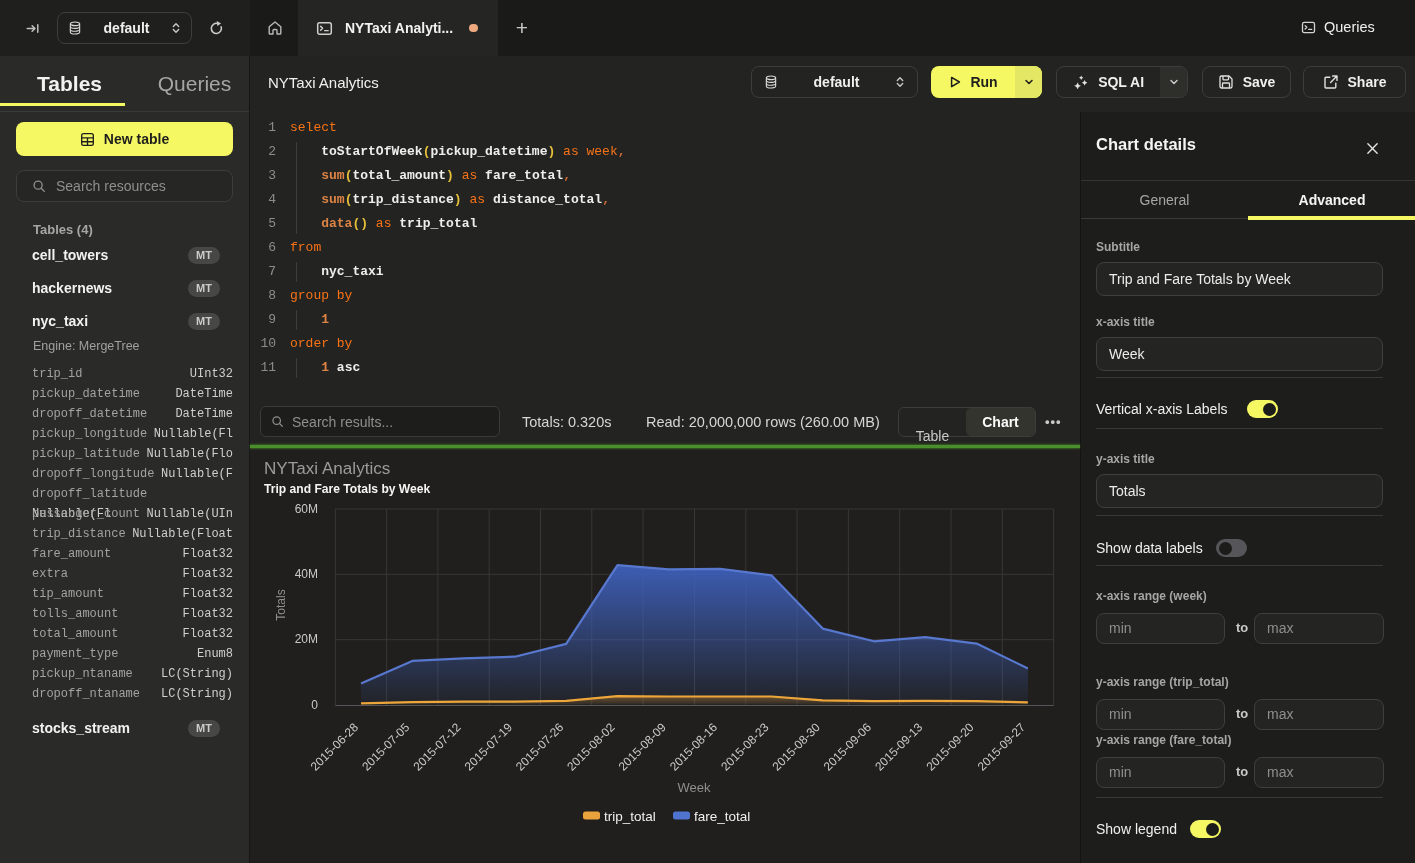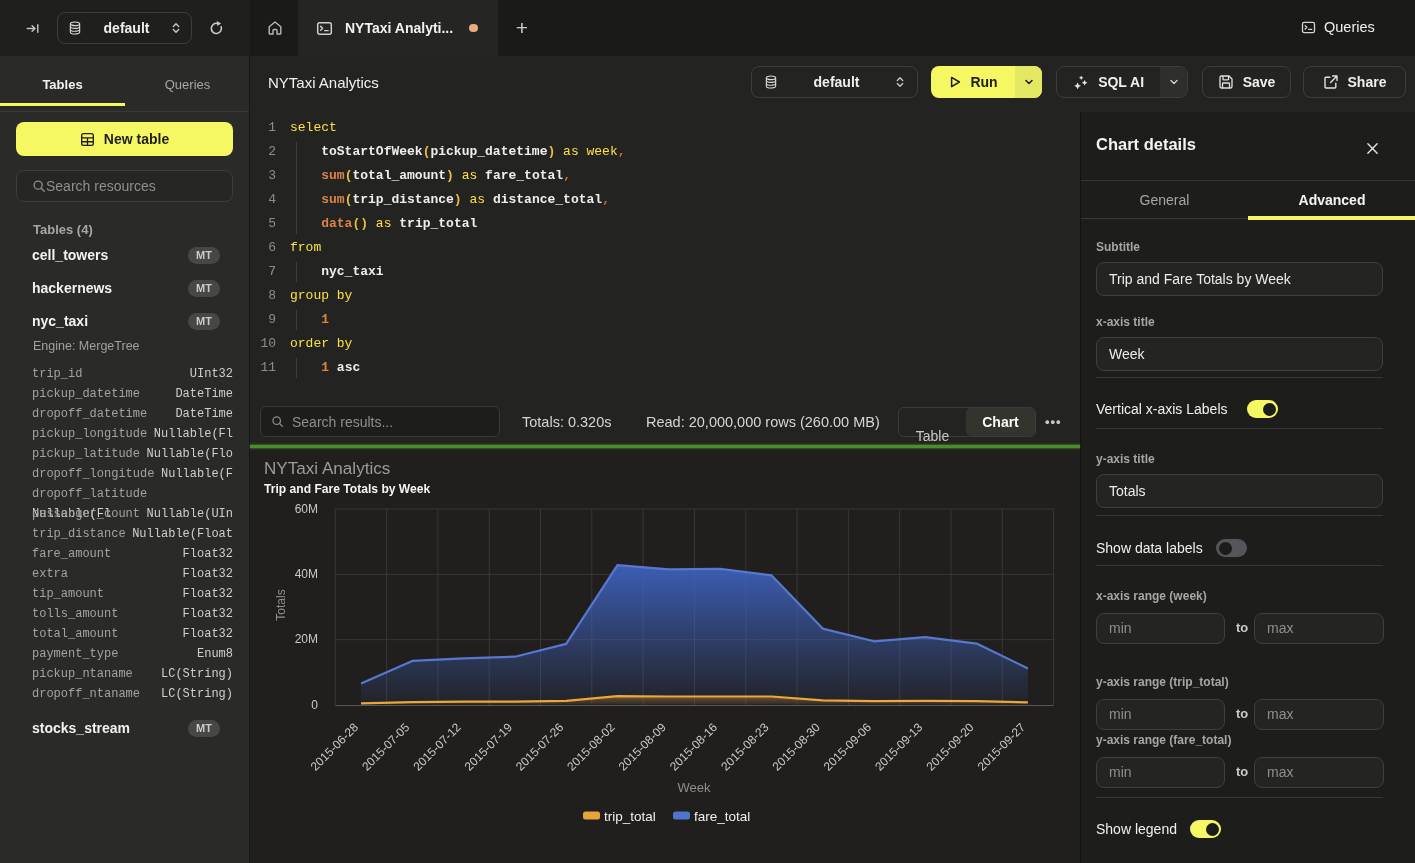--- a/index.html
+++ b/index.html
@@ -9,35 +9,35 @@
   
   #topbar { left:0; top:0; width:1415px; height:56px; background:#1f1f1d; }
   #tabstrip { left:250px; top:0; width:1165px; height:56px; background:#1a1a19; }
   #tab-active { left:298px; top:0; width:200px; height:56px; background:#252523; display:flex; align-items:center; }
   .icon { display:inline-block; vertical-align:middle; }
   #dbsel { left:57px; top:12px; width:135px; height:32px; border:1px solid #3d3d3b; border-radius:8px; display:flex; align-items:center; padding:0 10px; gap:8px; }
   #dbsel .txt { font-size:14px; font-weight:700; color:#efefef; flex:1; text-align:center;}
   
   #sidebar { left:0; top:56px; width:250px; height:807px; background:#2a2a28; border-right:1px solid #161616; }
   #sidetabs { position:absolute; left:0; top:0; width:100%; height:56px; border-bottom:1px solid #3a3a38; }
-  .sidetab { position:absolute; top:0; height:56px; width:125px; display:flex; align-items:center; justify-content:center; font-size:13px; }
+  .sidetab { position:absolute; top:0; height:56px; width:125px; display:flex; align-items:center; justify-content:center; font-size:21px;margin-left:7px; }
   #newtable { left:16px; top:66px; width:217px; height:34px; background:#f5f862; border-radius:8px; display:flex; align-items:center; justify-content:center; gap:9px; color:#1e1e1c; font-size:14px; font-weight:700; }
-  #sidesearch { left:16px; top:114px; width:217px; height:32px; border:1px solid #3d3d3b; border-radius:8px; background:#262624; display:flex; align-items:center; padding:0 15px; color:#8f8f8d; font-size:14px; }
+  #sidesearch { left:16px; top:114px; width:217px; height:32px; border:1px solid #3d3d3b; border-radius:8px; background:#262624; display:flex; align-items:center; padding:0 15px; gap:10px; color:#8f8f8d; font-size:14px; }
   .tbl-row { position:absolute; left:32px; width:188px; height:16px; display:flex; align-items:center; justify-content:space-between; font-size:14px; font-weight:700; color:#f2f2f0; }
   .badge { background:#474745; color:#cbcbc9; font-size:11px; font-weight:700; border-radius:9px; padding:2px 8px; line-height:13px;}
   .col-row { position:absolute; left:32px; width:201px; display:flex; justify-content:space-between; font-family:"Liberation Mono", monospace; font-size:12px; line-height:20px; }
   .col-row .n { color:#a3a3a1; } .col-row .t { color:#cfcfcd; }
   
   #mainhdr { left:250px; top:56px; width:1165px; height:56px; background:#232321; }
   .btn { position:absolute; top:10px; height:32px; border-radius:8px; display:flex; align-items:center; font-size:14px; color:#f0f0f0; }
   
   #editor { left:250px; top:112px; width:830px; height:292px; background:#232321; font-family:"Liberation Mono", monospace; font-size:13px; }
   .cl { position:absolute; height:24px; line-height:24px; white-space:pre; }
   .ln { position:absolute; width:30px; text-align:right; color:#8c8c8a; height:24px; line-height:24px; font-size:13px;}
-  .kw { color:#fde047;margin-top:32px; } .fn { color:#dd8445; font-weight:700;} .id { color:#eeeeec; font-weight:700; } .pu { color:#e5c13b; font-weight:700;} .cm { color:#d06a38; font-weight:700;}
+  .kw { color:#f97316;margin-top:32px; } .fn { color:#dd8445; font-weight:700;} .id { color:#eeeeec; font-weight:700; } .pu { color:#e5c13b; font-weight:700;} .cm { color:#d06a38; font-weight:700;}
   
   #restool { left:250px; top:404px; width:830px; height:41px; background:#232321; z-index:4; }
   #greenline { left:250px; top:445px; width:830px; height:3px; background:#4a8f2c; z-index:5; box-shadow:0 1px 2px rgba(74,143,44,.55), 0 -1px 2px rgba(74,143,44,.55); }
   
   #chart { left:250px; top:443px; width:830px; height:420px; background:#201f1d; }
   
   #rpanel { left:1080px; top:112px; width:335px; height:751px; background:#1d1d1c; border-left:1px solid #131313; }
   .rp-label { position:absolute; left:15px; font-size:12px; font-weight:700; color:#a6a6a4; }
   .rp-input { position:absolute; left:15px; width:287px; height:34px; background:#242422; border:1px solid #403f3d; border-radius:8px; line-height:32px; padding:0 12px; font-size:14px; color:#ececea; }
   .rp-min { width:129px; } .rp-max { left:173px; width:130px; color:#8f8f8d; }

